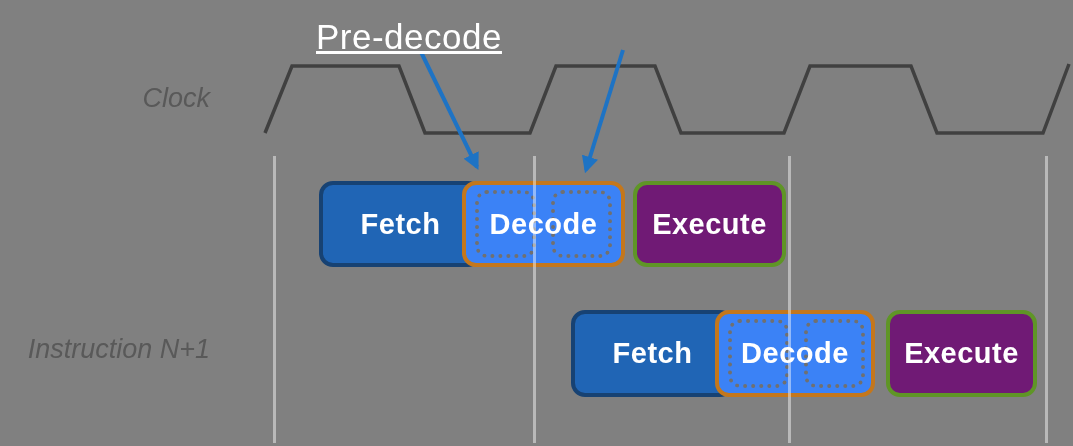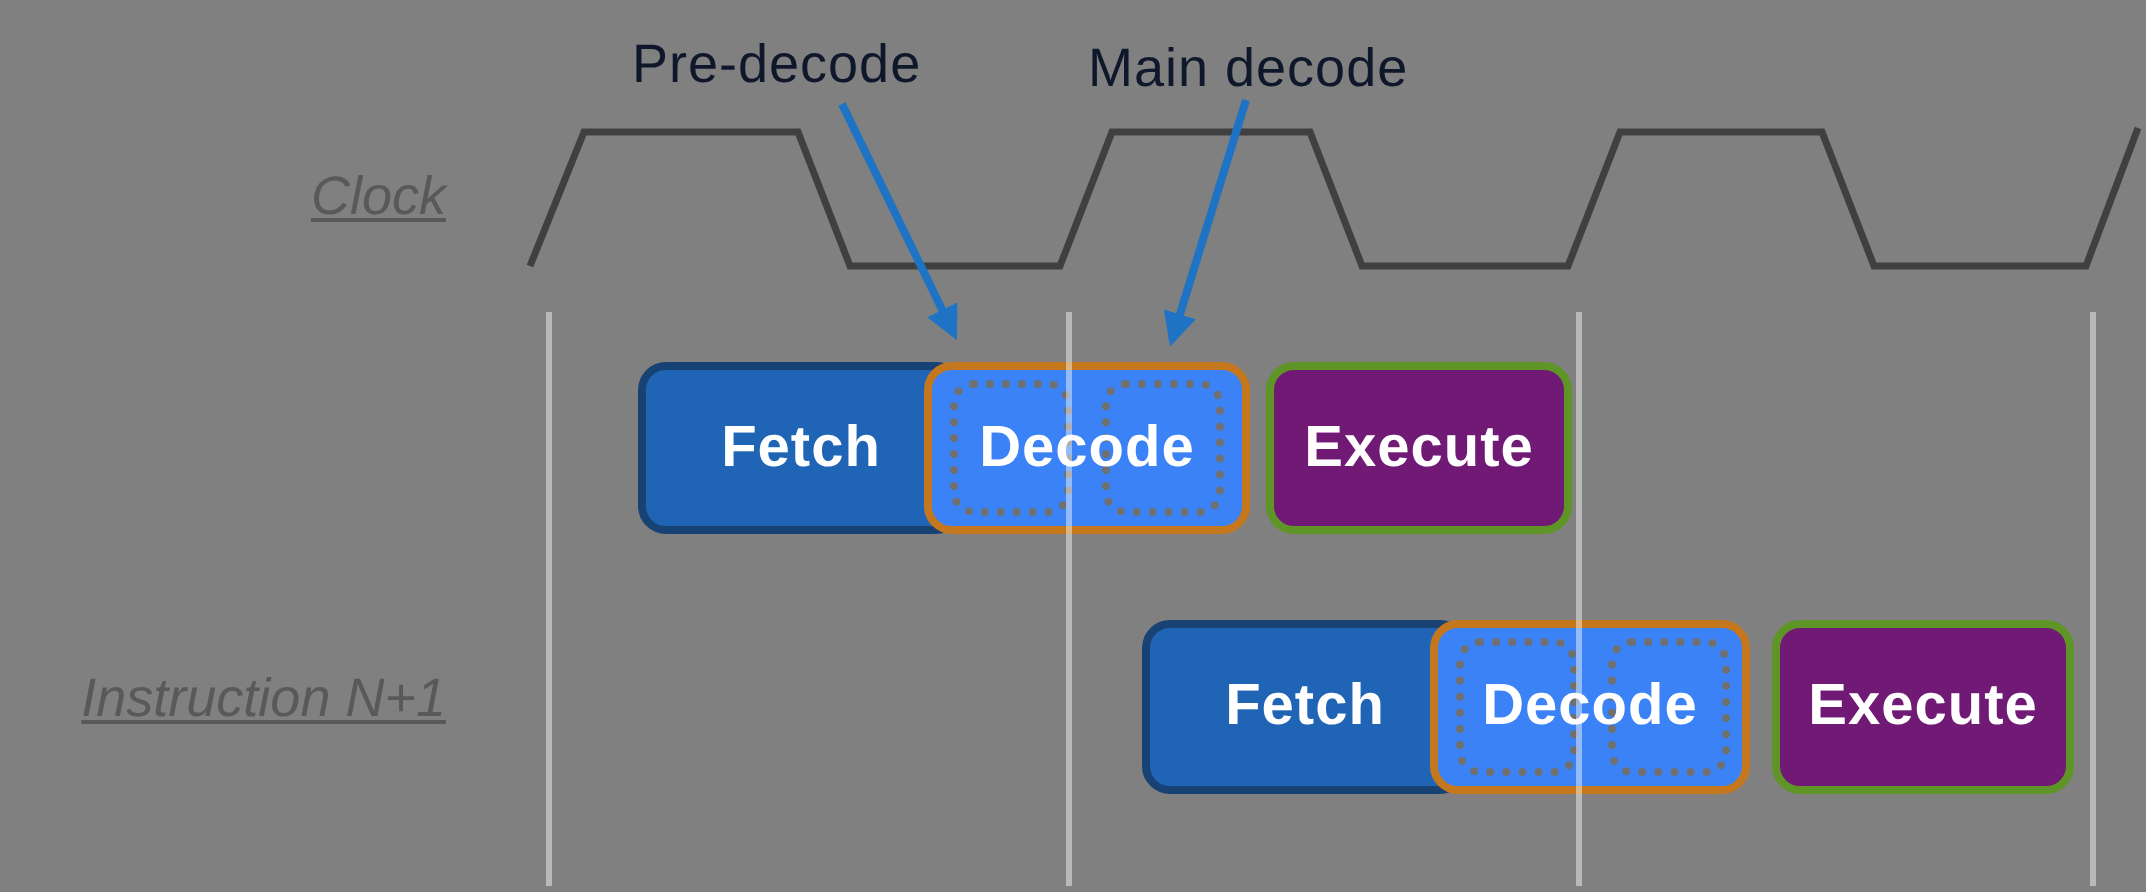--- a/index.html
+++ b/index.html
@@ -13,28 +13,28 @@
   
   #overlay{position:absolute;left:0;top:0;z-index:4;pointer-events:none;}
   
   .vline{
     position:absolute;top:156px;height:287px;width:3px;
     background:rgba(255,255,255,0.45);
     z-index:2;
   }
   
   .rowlabel{
-    position:absolute;left:13px;width:210px;text-align:right;
+    position:absolute;left:0;width:210px;text-align:right;
     font-style:italic;font-size:27px;color:#595959;
-    white-space:nowrap;z-index:1;text-decoration:underline;
+    white-space:nowrap;z-index:1;
   }
   
   .bluelabel{
-    position:absolute;font-size:27px;letter-spacing:0.5px;
-    color:#0f172a;white-space:nowrap;z-index:5;
+    position:absolute;font-size:35px;letter-spacing:0.5px;
+    color:#ffffff;white-space:nowrap;z-index:5;text-decoration:underline;
   }
   
   .box{
     position:absolute;box-sizing:border-box;
     border-radius:14px;border:4px solid transparent;
     z-index:1;
   }
   .box .lbl{
     position:absolute;inset:0;display:flex;align-items:center;justify-content:center;
     color:#FFFFFF;font-weight:bold;font-size:29px;letter-spacing:0.5px;
@@ -57,21 +57,20 @@
 
   <div class="vline" style="left:273px"></div>
   <div class="vline" style="left:533px"></div>
   <div class="vline" style="left:788px"></div>
   <div class="vline" style="left:1045px"></div>
 
   <div class="rowlabel" style="top:83px">Clock</div>
   <div class="rowlabel" style="top:334px">Instruction N+1</div>
 
   <div class="bluelabel" style="left:316px;top:17px">Pre-decode</div>
-  <div class="bluelabel" style="left:544px;top:19px">Main decode</div>
 
   <div class="box blue" style="left:287px;top:181px;width:163px;height:86px">
     <div class="lbl">Fetch</div>
   </div>
   <div class="box orange" style="left:462px;top:181px;width:163px;height:86px">
     <div class="slot s1"></div>
     <div class="slot s2"></div>
     <div class="lbl">Decode</div>
   </div>
   <div class="box green" style="left:633px;top:181px;width:153px;height:86px">

